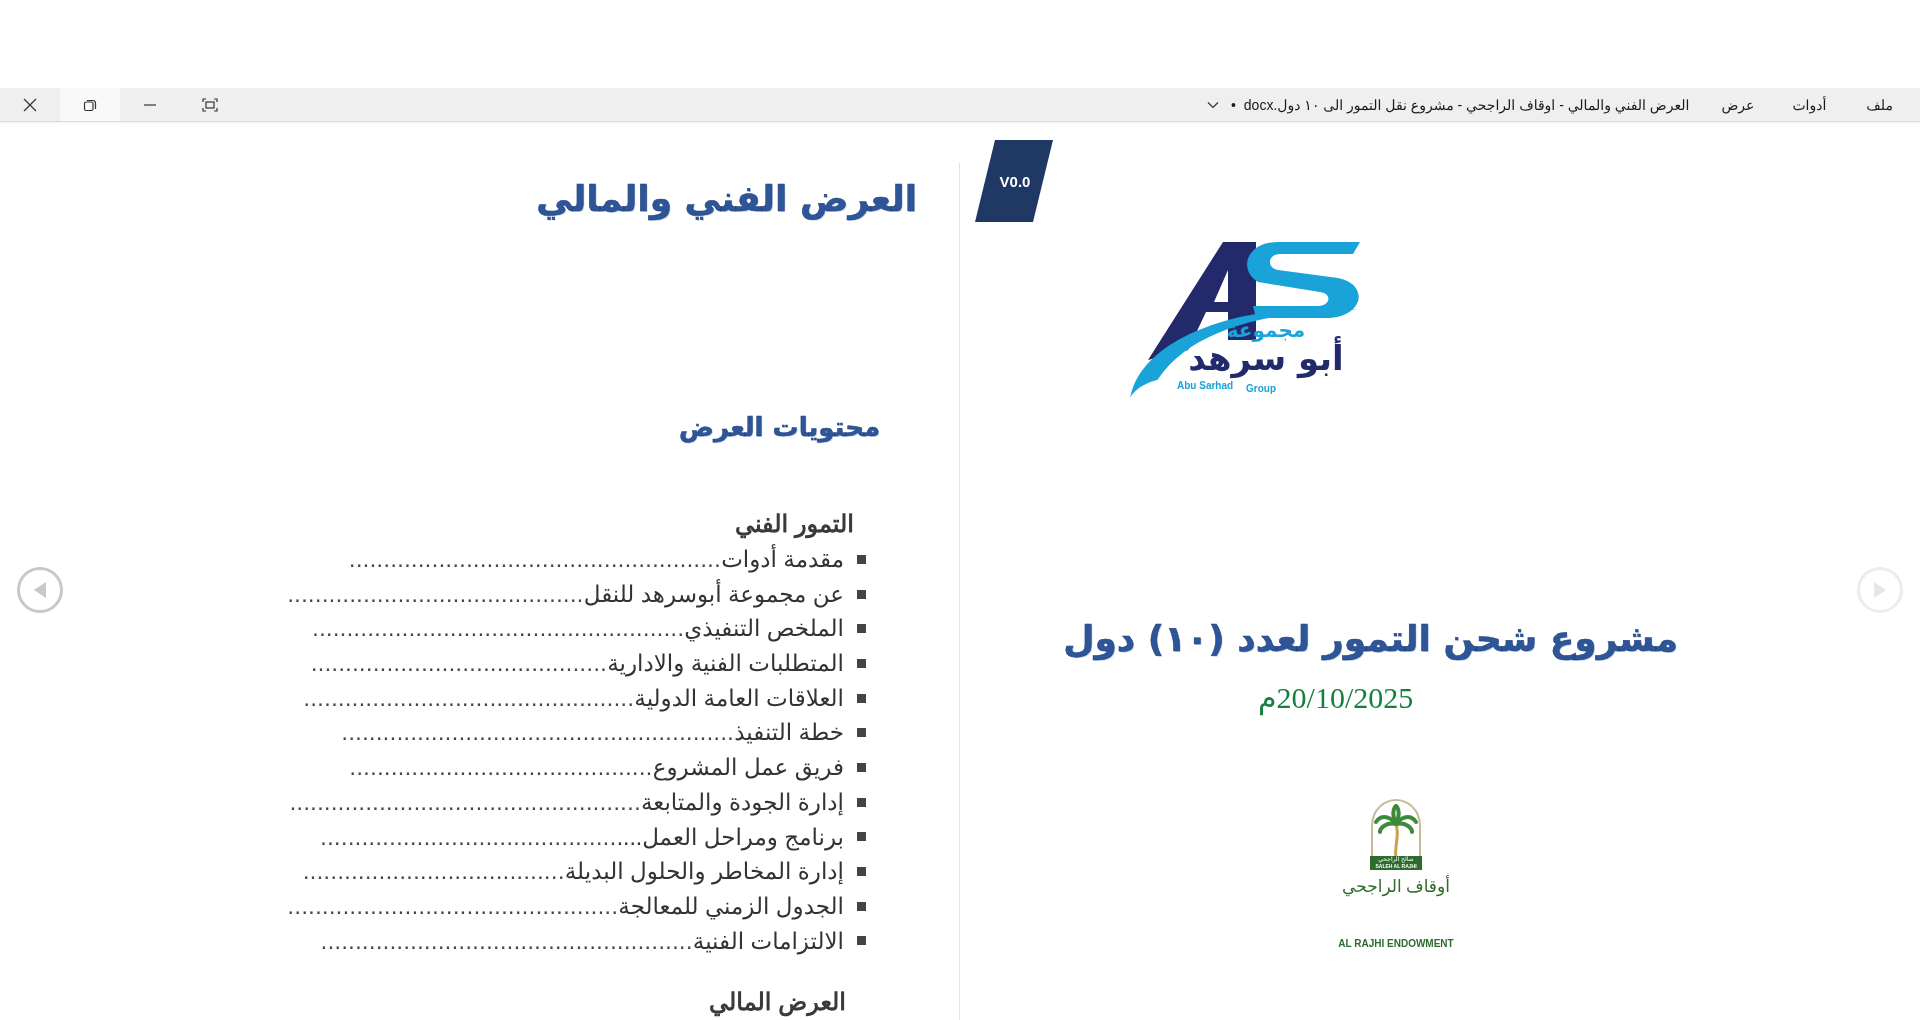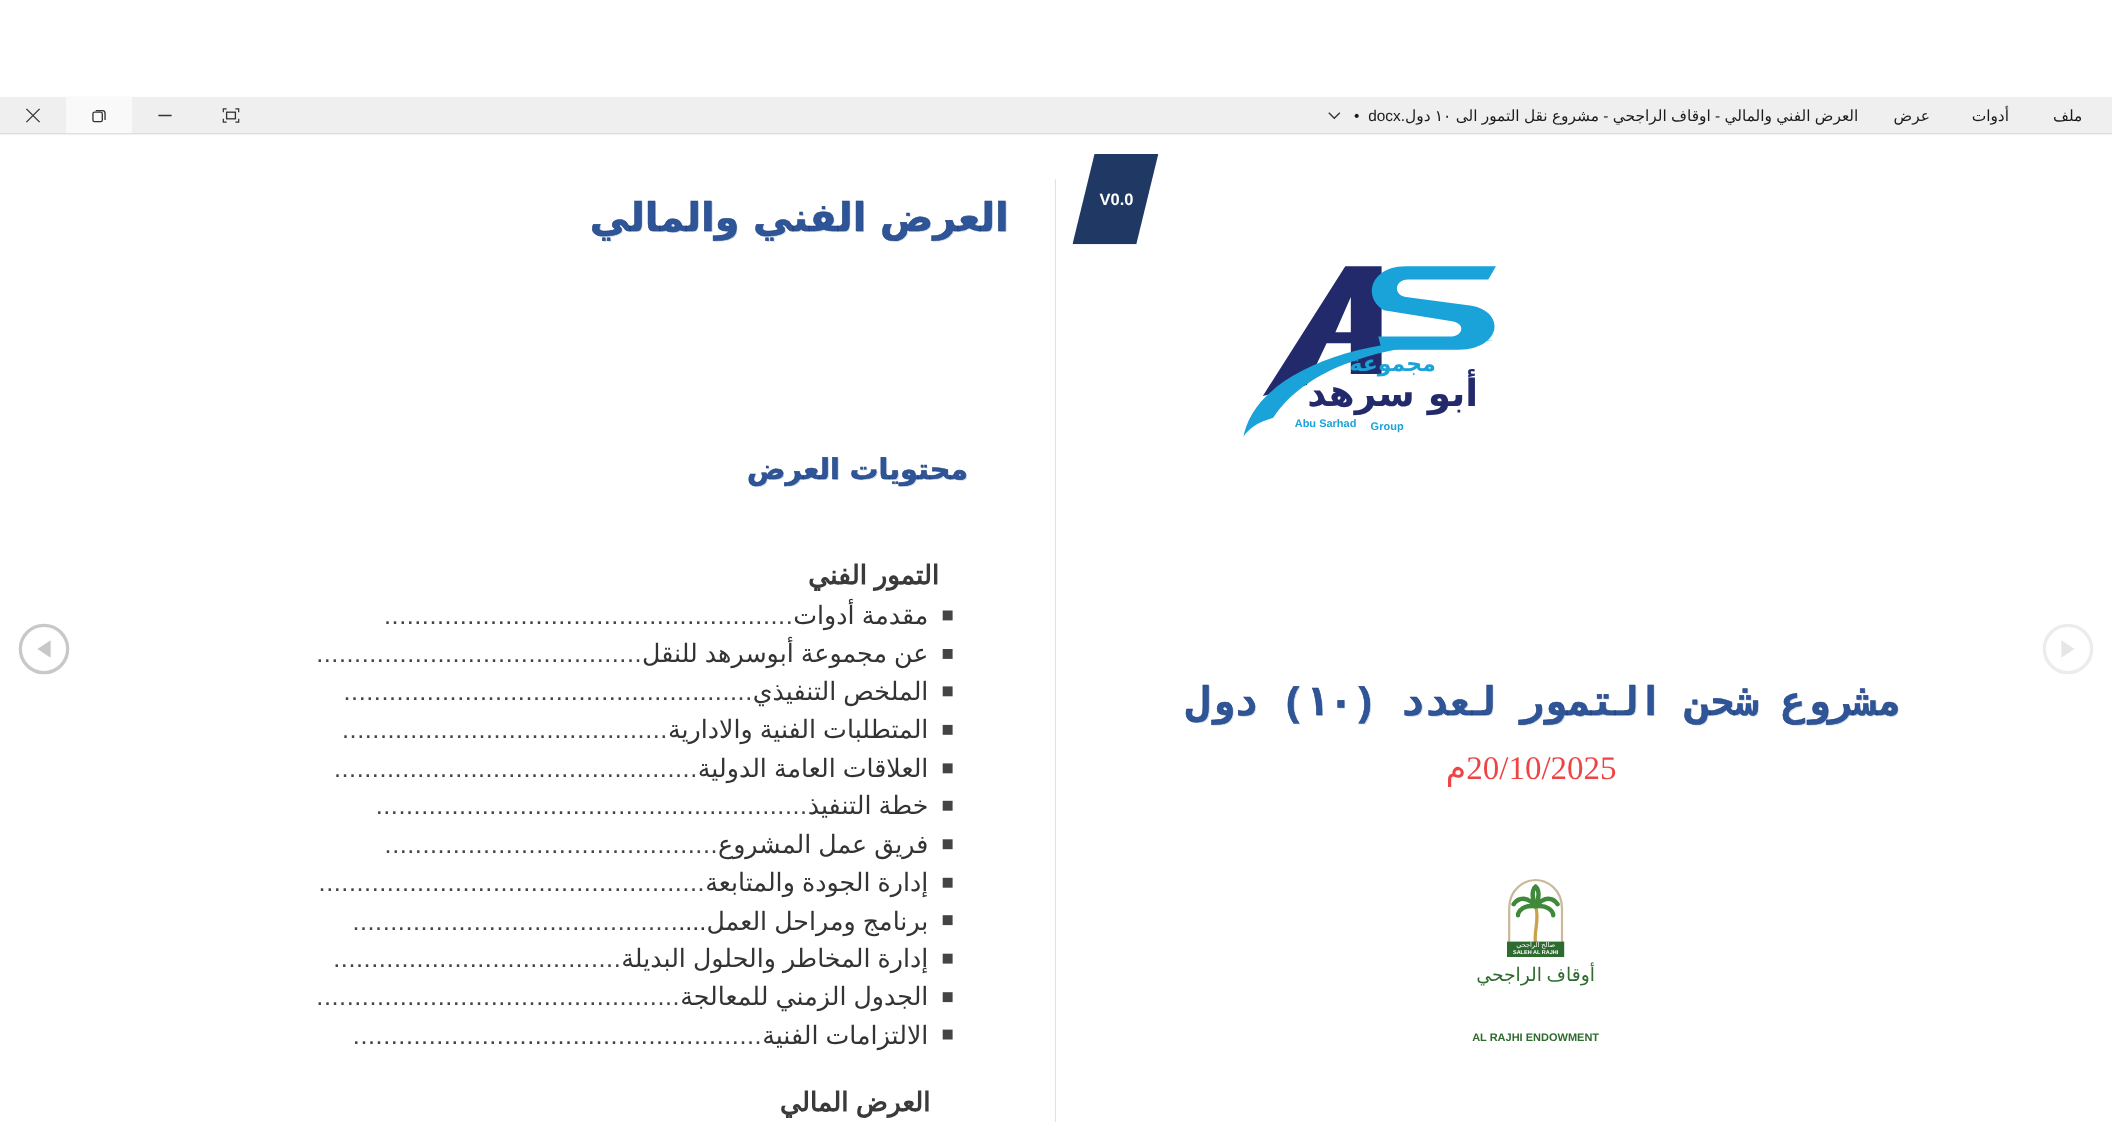--- a/index.html
+++ b/index.html
@@ -35,22 +35,22 @@
     color:#ffffff; font-weight:bold; font-size:15px; padding-left:2px; box-sizing:border-box;
   }
   .deco-title {
     position:absolute; direction:rtl; white-space:nowrap; font-weight:bold;
     color:#2e5597;
     font-family:"DejaVu Sans", sans-serif;
     -webkit-text-stroke:0.5px #1f3f7a;
     text-shadow:1px 1px 0 #c9d6ec;
   }
   .date {
-    position:absolute; left:1204px; width:376px; top:680px; text-align:center;
-    font-family:"Liberation Serif", serif; font-size:30px; color:#ef4444; direction:rtl;
+    position:absolute; left:1258px; width:376px; top:680px; text-align:left;
+    font-family:"Liberation Serif", serif; font-size:30px; color:#15803d; direction:rtl;
   }
   .toc {
     position:absolute; direction:rtl; font-family:"Liberation Sans", sans-serif;
     color:#333333;
   }
   .toc-heading { font-weight:bold; font-size:24px; color:#3a3a3a; white-space:nowrap; }
   .toc-list { list-style:none; margin:0; padding:0; }
   .toc-item {
     font-size:23px; line-height:34.7px; height:34.7px; white-space:nowrap;
     display:flex; align-items:center; cursor:pointer;
@@ -126,21 +126,21 @@
 
     <path d="M2,160 C10,100 110,60 230,70 C120,70 40,100 20,160 Z" fill="#1aa3d9"></path>
     <path d="M0,164 C2,150 20,140 40,138 L230,138 L230,164 Z" fill="#ffffff"></path>
   </svg>
   <span style="position:absolute;left:98px;top:78px;width:80px;text-align:center;color:#1aa3d9;font-weight:bold;font-size:20px;font-family:'DejaVu Sans',sans-serif;direction:rtl;">مجموعة</span>
   <span style="position:absolute;left:40px;top:100px;width:196px;text-align:center;color:#232a6b;font-weight:bold;font-size:34px;font-family:'DejaVu Sans',sans-serif;direction:rtl;line-height:36px;">أبو سرهد</span>
   <span style="position:absolute;left:49px;top:140px;color:#1aa3d9;font-size:10px;font-weight:bold;">Abu Sarhad</span>
   <span style="position:absolute;left:118px;top:143px;color:#1aa3d9;font-size:10px;font-weight:bold;">Group</span>
 </div>
 
-<div class="deco-title" style="left:1152px;width:576px;top:618px;text-align:center;font-size:36px;font-family:Liberation Mono, monospace;">مشروع شحن التمور لعدد (١٠) دول</div>
+<div class="deco-title" style="left:1102px;width:576px;top:618px;text-align:center;font-size:36px;">مشروع شحن التمور لعدد (١٠) دول</div>
 
 <div class="date">20/10/2025م</div>
 
 <div style="position:absolute;left:1330px;top:798px;width:132px;height:116px;">
   <svg width="60" height="74" viewBox="0 0 60 74" style="position:absolute;left:36px;top:0;">
     <path d="M6,70 L6,28 C6,10 20,2 30,2 C40,2 54,10 54,28 L54,70" fill="none" stroke="#c9b99a" stroke-width="2"></path>
     <path d="M30,60 C28,48 34,38 30,26" fill="none" stroke="#c9a24a" stroke-width="3"></path>
     <path d="M30,26 C22,16 14,18 10,24 M30,26 C38,16 46,18 50,24 M30,26 C24,12 30,8 30,8 M30,26 C36,12 30,8 30,8 M30,26 C20,24 14,30 14,34 M30,26 C40,24 46,30 46,34" fill="none" stroke="#3f8a3a" stroke-width="4" stroke-linecap="round"></path>
     <rect x="4" y="58" width="52" height="14" fill="#2e6b2e"></rect>
   </svg>

